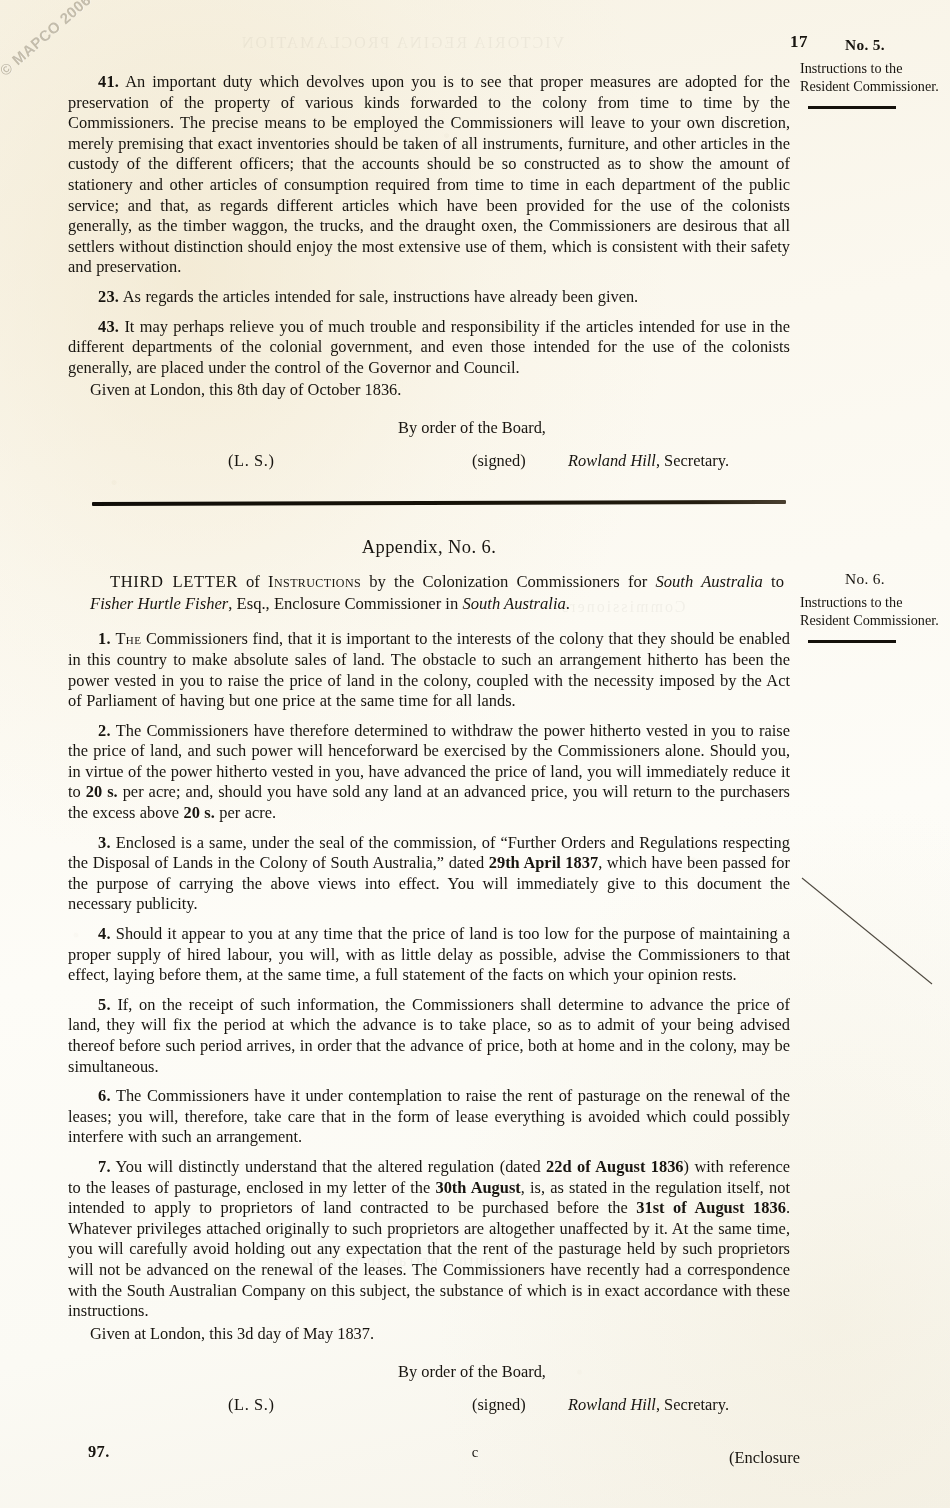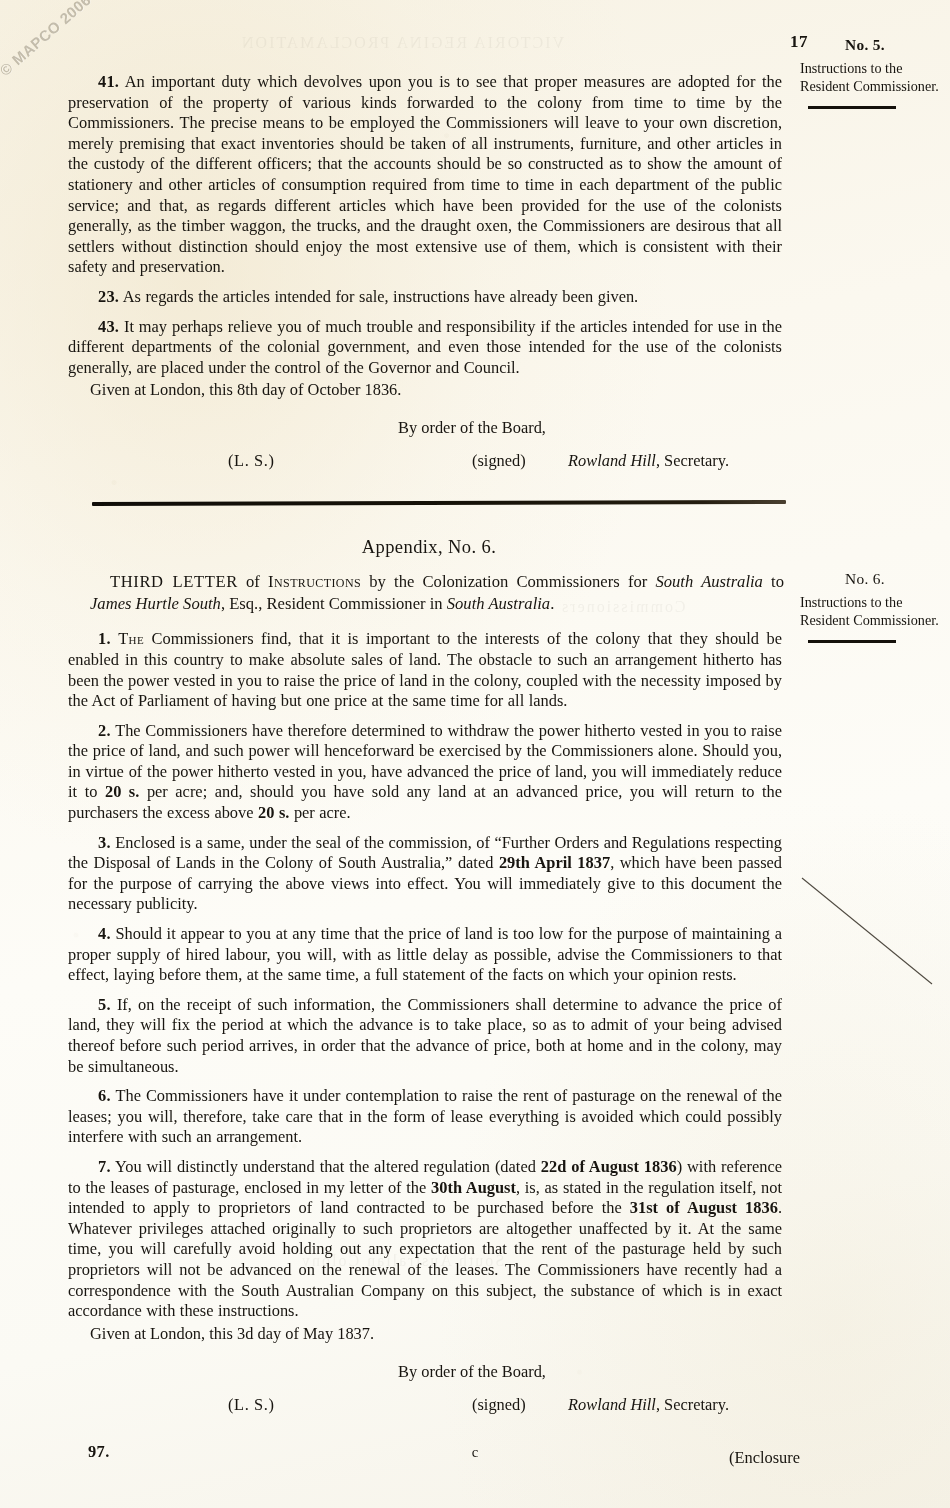--- a/index.html
+++ b/index.html
@@ -105,21 +105,21 @@
 
   
   .col {
     position: absolute;
     left: 68px;
     top: 72px;
     width: 722px;
   }
 
   p.body {
-    margin: 0 8px 1px 0;
+    margin: 0 0 1px 0;
     font-size: 16.4px;
     line-height: 20.6px;
     text-align: justify;
     text-indent: 30px;
     hyphens: none;
     word-spacing: .4px;
   }
   p.body.gap { margin-top: 9px; }
   .num { font-weight: bold; letter-spacing: .2px; }
   .sc {
@@ -323,21 +323,21 @@
       <span class="name"><span class="it">Rowland Hill</span><span>, Secretary.</span></span>
     </div>
 
     <div class="divider">
         <i></i>
       </div>
 
     <div class="apx-title">Appendix, No. 6.</div>
 
     <div class="apx-sub">
-      <span class="caps">THIRD LETTER</span><span> of </span><span class="sc">Instructions</span><span> by the Colonization Commissioners for </span><span class="it">South Australia</span><span> to </span><span class="it">James Hurtle South</span><span>, Esq., Resident Commissioner in </span><span class="it">South Australia</span><span>.</span>
+      <span class="caps">THIRD LETTER</span><span> of </span><span class="sc">Instructions</span><span> by the Colonization Commissioners for </span><span class="it">South Australia</span><span> to </span><span class="it">Fisher Hurtle Fisher</span><span>, Esq., Enclosure Commissioner in </span><span class="it">South Australia</span><span>.</span>
     </div>
 
     <p class="body gap" style="margin-top:14px;">
       <span class="num">1.</span>
       <span class="sc">The</span><span> Commissioners find, that it is important to the interests of the colony that they should be enabled in this country to make absolute sales of land. The obstacle to such an arrangement hitherto has been the power vested in you to raise the price of land in the colony, coupled with the necessity imposed by the Act of Parliament of having but one price at the same time for all lands.</span>
     </p>
 
     <p class="body gap">
       <span class="num">2.</span>
       <span>The Commissioners have therefore determined to withdraw the power hitherto vested in you to raise the price of land, and such power will henceforward be exercised by the Commissioners alone. Should you, in virtue of the power hitherto vested in you, have advanced the price of land, you will immediately reduce it to </span><span class="bd">20 s.</span><span> per acre; and, should you have sold any land at an advanced price, you will return to the purchasers the excess above </span><span class="bd">20 s.</span><span> per acre.</span>

